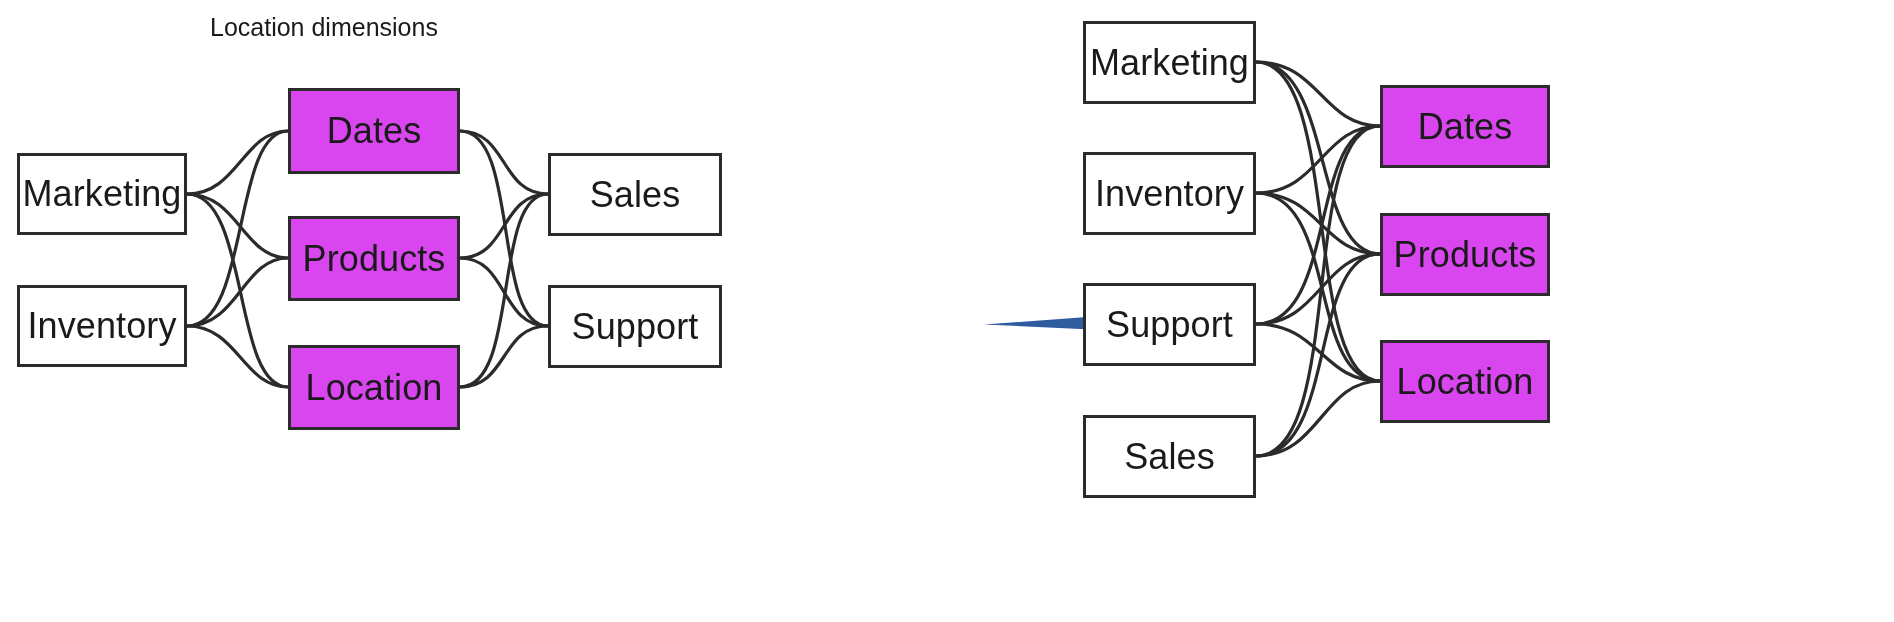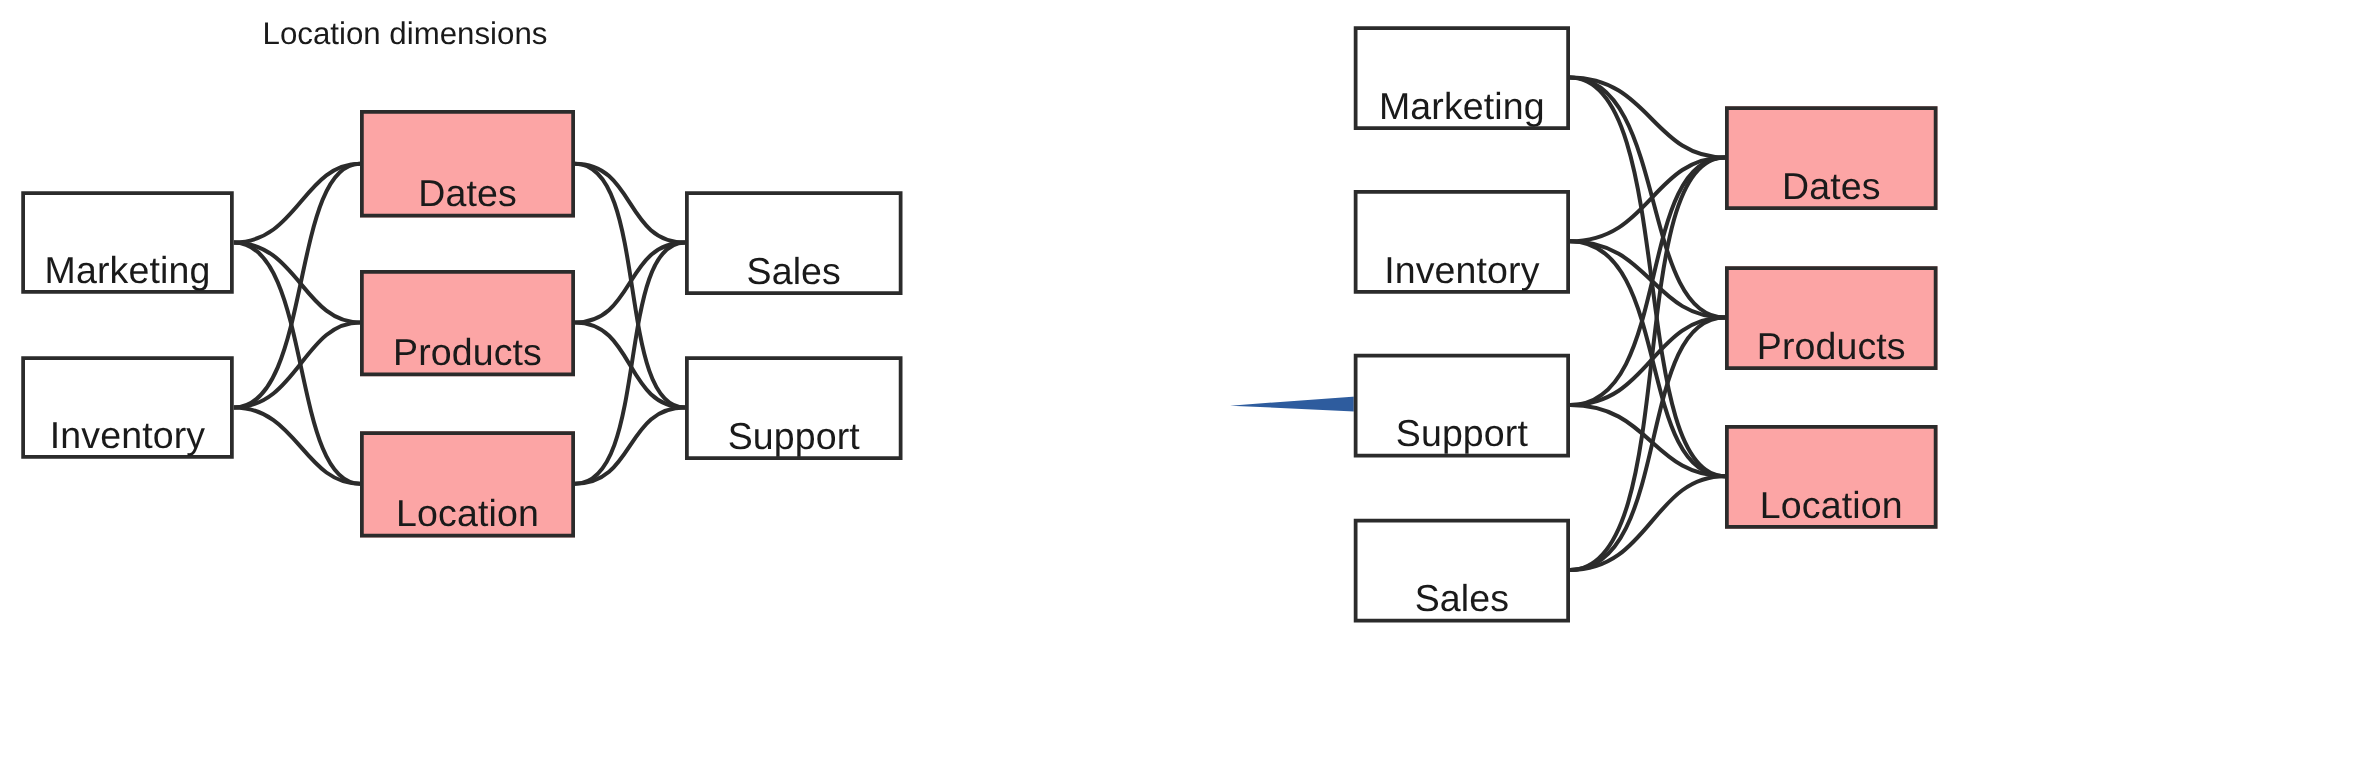--- a/index.html
+++ b/index.html
@@ -26,30 +26,30 @@
     width: 1894px;
     height: 622px;
     pointer-events: none;
   }
   .node {
     position: absolute;
     box-sizing: border-box;
     border: 3px solid #2b2b2b;
     background: #ffffff;
     display: flex;
-    align-items: flex-end;
+    align-items: center;
     justify-content: center;
-    font-size: 30px;
+    font-size: 36px;
     line-height: 1.05;
     letter-spacing: 0.1px;
     color: #1a1a1a;
     white-space: nowrap;
   }
   .node.dim {
-    background: #fca5a5;
+    background: #d946ef;
   }
   .title {
     position: absolute;
     font-size: 25px;
     color: #1a1a1a;
     white-space: nowrap;
   }
   .arrow-wrap {
     position: absolute;
   }

